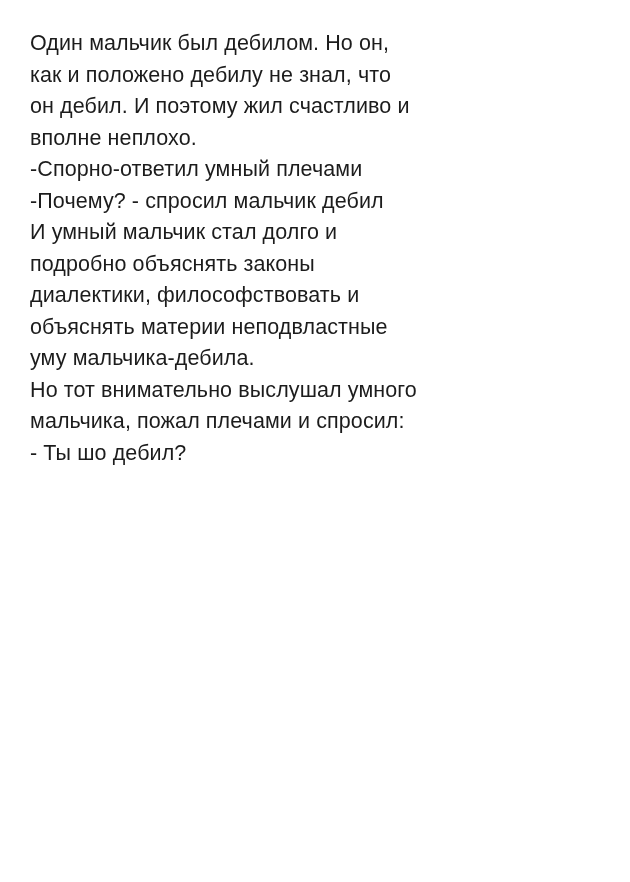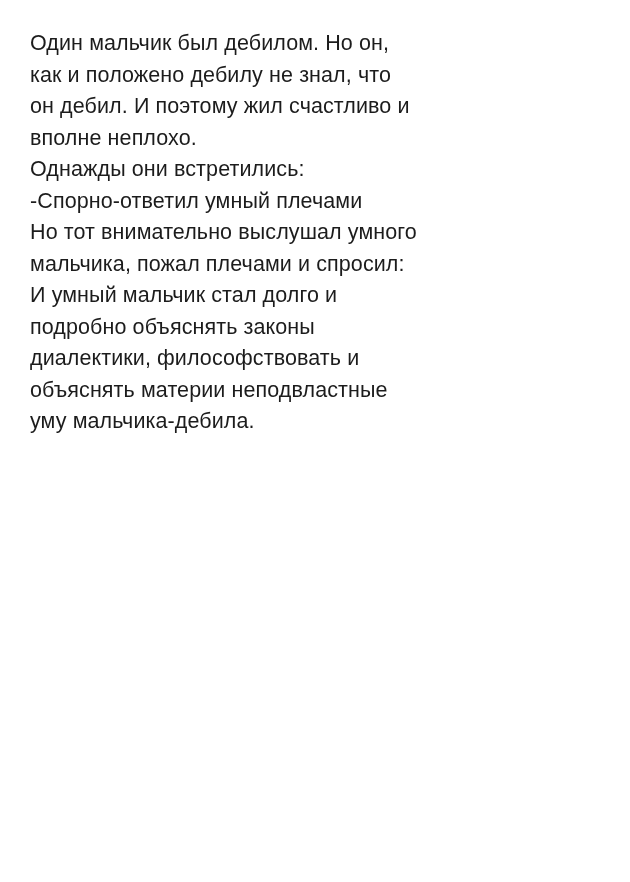--- a/index.html
+++ b/index.html
@@ -35,23 +35,24 @@
 </style>
 </head>
 <body>
 
 <div class="page">
   <div class="text-block">
     <p class="para">Один мальчик был дебилом. Но он,
 как и положено дебилу не знал, что
 он дебил. И поэтому жил счастливо и
 вполне неплохо.</p>
-    <p class="para">Однажды они встретились:</p>
     <p class="para">-Спорно-ответил умный плечами</p>
-    <p class="para">Но тот внимательно выслушал умного
-мальчика, пожал плечами и спросил:</p>
+    <p class="para">-Почему? - спросил мальчик дебил</p>
     <p class="para">И умный мальчик стал долго и
 подробно объяснять законы
 диалектики, философствовать и
 объяснять материи неподвластные
 уму мальчика-дебила.</p>
+    <p class="para">Но тот внимательно выслушал умного
+мальчика, пожал плечами и спросил:</p>
+    <p class="para">- Ты шо дебил?</p>
   </div>
 </div>
 
 </body></html>

